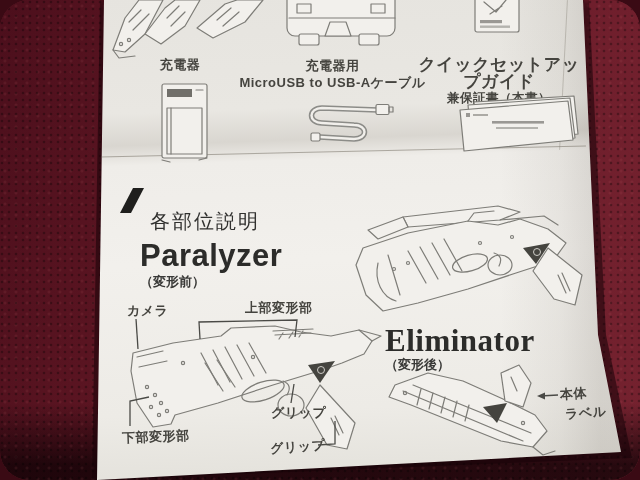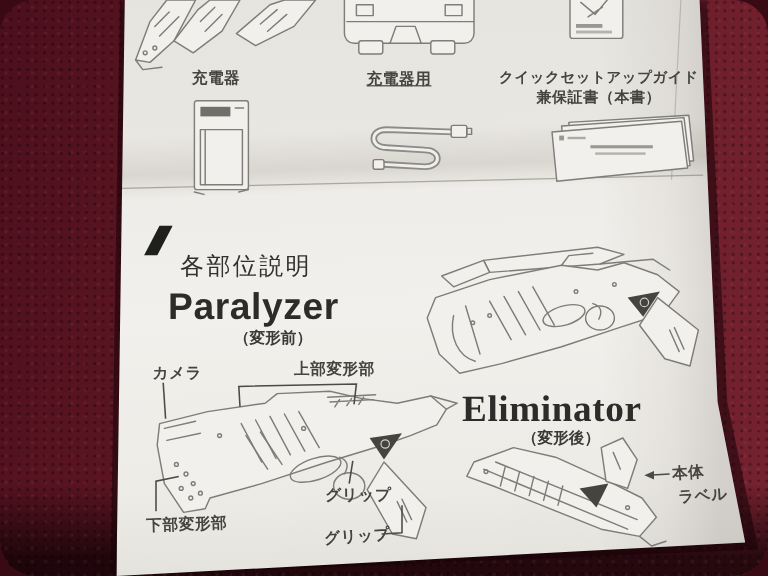--- a/index.html
+++ b/index.html
@@ -28,21 +28,21 @@
   .crease-h{position:absolute;left:100px;top:151px;width:486px;height:1px;
     background:rgba(120,114,104,.55);transform:rotate(-1.3deg);}
   .crease-v{position:absolute;left:563px;top:0;width:1px;height:150px;
     background:rgba(135,130,120,.4);transform:rotate(3deg);}
 
   .label{position:absolute;color:#45443f;font-size:13px;line-height:17px;
     font-weight:600;letter-spacing:.5px;white-space:nowrap;}
   .centered{text-align:center;white-space:normal;}
   .title{position:absolute;color:#2c2c2a;font-weight:700;
     font-size:31px;letter-spacing:.5px;}
-  .subtitle{position:absolute;text-align:center;color:#3a3a38;font-weight:700;font-size:13px;}
+  .subtitle{position:absolute;text-align:left;color:#3a3a38;font-weight:700;font-size:13px;}
   .heading{position:absolute;color:#31312f;font-weight:400;font-size:20px;letter-spacing:2px;margin-top:20px;}
   .illus{position:absolute;}
   .illus svg{display:block;}
   .lineart{stroke:#7e7d78;stroke-width:1.2;fill:none;stroke-linejoin:round;stroke-linecap:round;}
   .fillbody{fill:#f2f0ec;}
   .dark{fill:#45443f;stroke:none;}
   .graybar{fill:#9a9894;stroke:none;}
   .leader{stroke:#4a4a46;stroke-width:1.3;fill:none;}
 </style>
 </head>
@@ -85,25 +85,26 @@
         <rect class="lineart fillbody" x="3" y="-8" width="44" height="40" rx="2"></rect>
         <path class="lineart" d="M12,2 L24,12 L34,0 M18,14 L30,6"></path>
         <rect class="graybar" x="8" y="20" width="22" height="3.2"></rect>
         <rect class="graybar" x="8" y="25.5" width="30" height="2.4" opacity=".7"></rect>
       </svg>
     </div>
 
     <div class="label centered" style="left:130px;top:56px;width:100px;">充電器</div>
 
     <div style="position:absolute;left:225px;top:57px;width:215px;">
-      <div class="label centered" style="position:static;text-decoration:underline;">充電器用</div>
+      <div class="label centered" style="position:static;">充電器用</div>
+      <div class="label centered" style="position:static;">MicroUSB to USB-Aケーブル</div>
     </div>
 
     <div style="position:absolute;left:415px;top:56px;width:168px;">
-      <div class="label centered" style="position:static;font-size:12px;">クイックセットアップガイド</div>
+      <div class="label centered" style="position:static;font-size:17px;">クイックセットアップガイド</div>
       <div class="label centered" style="position:static;font-size:12.5px;">兼保証書（本書）</div>
     </div>
 
     <div class="illus" style="left:158px;top:80px;">
       <svg width="58" height="84" viewBox="0 0 58 84">
         <rect class="lineart fillbody" x="4" y="4" width="45" height="74" rx="2"></rect>
         <rect class="dark" x="9" y="9" width="25" height="8" opacity=".75"></rect>
         <path class="lineart" d="M38,10 L45,10"></path>
         <rect class="lineart" x="9" y="28" width="35" height="46"></rect>
         <path class="lineart" d="M13,28 L13,74 M4,80 L12,82 M41,80 L49,78"></path>

